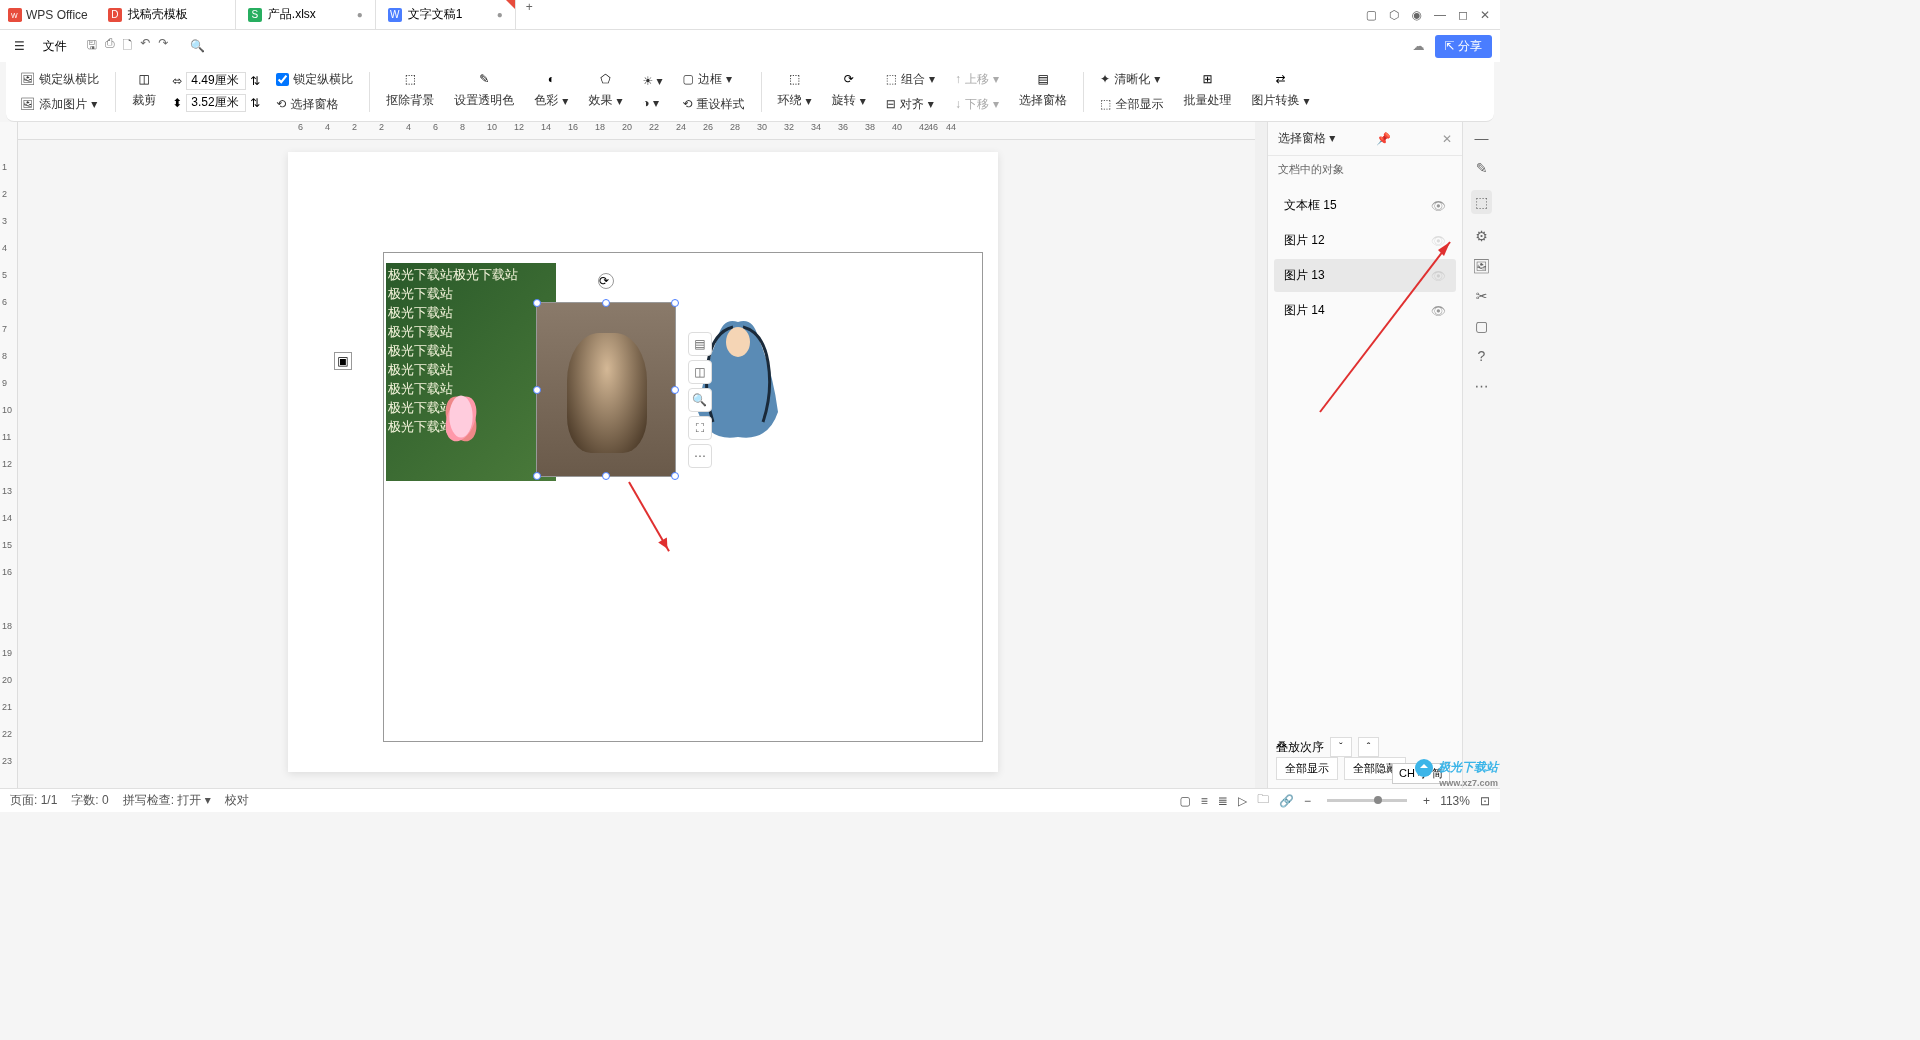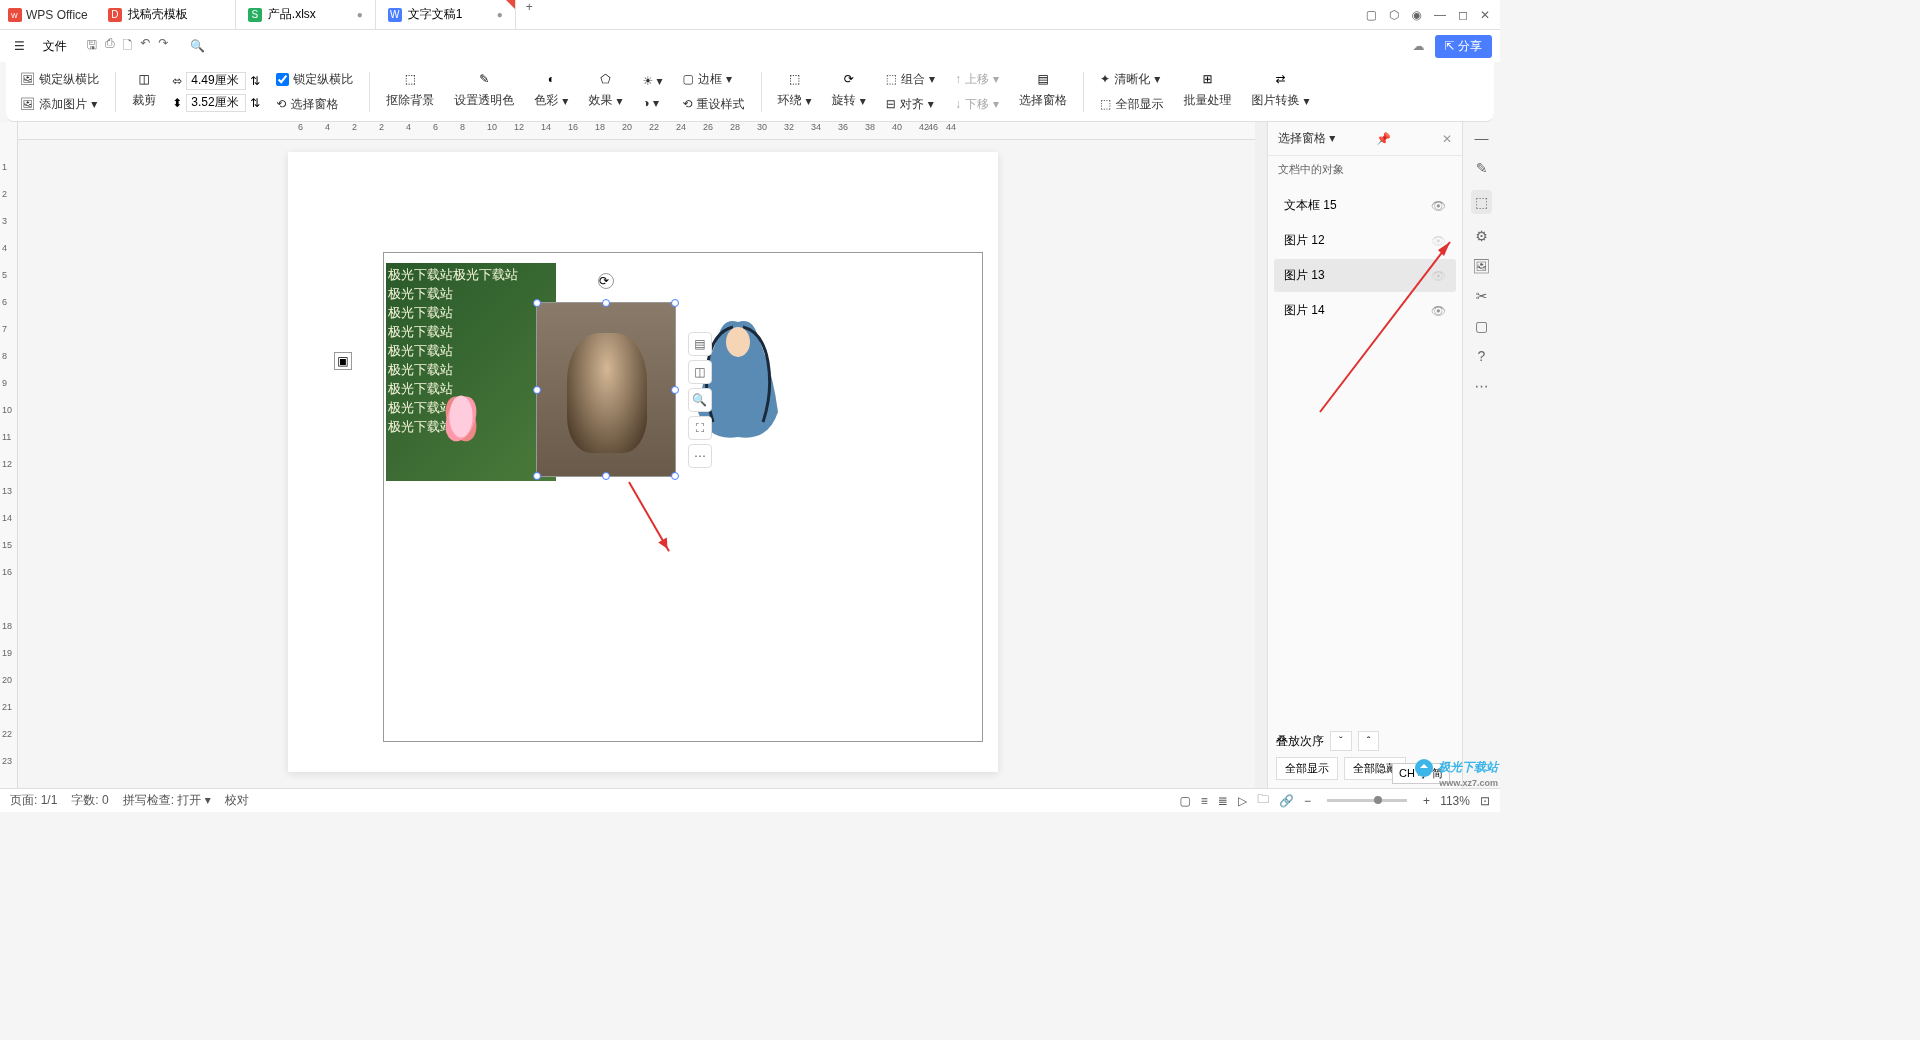--- a/index.html
+++ b/index.html
@@ -52,21 +52,21 @@
 .vscroll{width:12px;background:#f0f0f0;}
 .side-panel{width:195px;background:#fafafa;border-left:1px solid #e0e0e0;display:flex;flex-direction:column;}
 .panel-header{padding:8px 10px;display:flex;align-items:center;border-bottom:1px solid #e8e8e8;}
 .panel-title{color:#333;}
 .panel-close{margin-left:auto;color:#999;cursor:pointer;}
 .panel-sub{padding:6px 10px;color:#666;font-size:11px;}
 .obj-list{padding:4px;}
 .obj-item{padding:8px 10px;display:flex;align-items:center;cursor:pointer;border-radius:3px;margin:2px;}
 .obj-item.selected{background:#e8e8e8;}
 .obj-eye{margin-left:auto;color:#999;}
-.panel-footer{margin-top:auto;padding:8px;display:flex;flex-direction:column;gap:6px;}
+.panel-footer{margin-top:auto;padding:8px;display:flex;flex-direction:column;}
 .footer-row{display:flex;gap:6px;align-items:center;}
 .footer-btn{padding:3px 8px;border:1px solid #ddd;background:#fff;cursor:pointer;font-size:11px;}
 .right-toolbar{width:38px;background:#f5f5f5;display:flex;flex-direction:column;align-items:center;padding-top:8px;gap:14px;border-left:1px solid #e0e0e0;}
 .right-toolbar span{color:#666;cursor:pointer;font-size:14px;}
 .statusbar{position:absolute;bottom:0;left:0;right:0;height:24px;background:#fff;border-top:1px solid #e0e0e0;display:flex;align-items:center;padding:0 10px;gap:14px;font-size:11px;color:#555;}
 .statusbar .right{margin-left:auto;display:flex;gap:10px;align-items:center;}
 .zoom-slider{width:80px;height:3px;background:#ccc;margin:0 6px;position:relative;}
 .zoom-slider::after{content:"";position:absolute;width:8px;height:8px;background:#888;border-radius:50%;top:-3px;left:58%;}
 .arrow{position:absolute;width:2px;background:#e03030;transform-origin:top;}
 .arrow::after{content:"";position:absolute;bottom:-2px;left:-4px;border:5px solid transparent;border-top:10px solid #e03030;}

